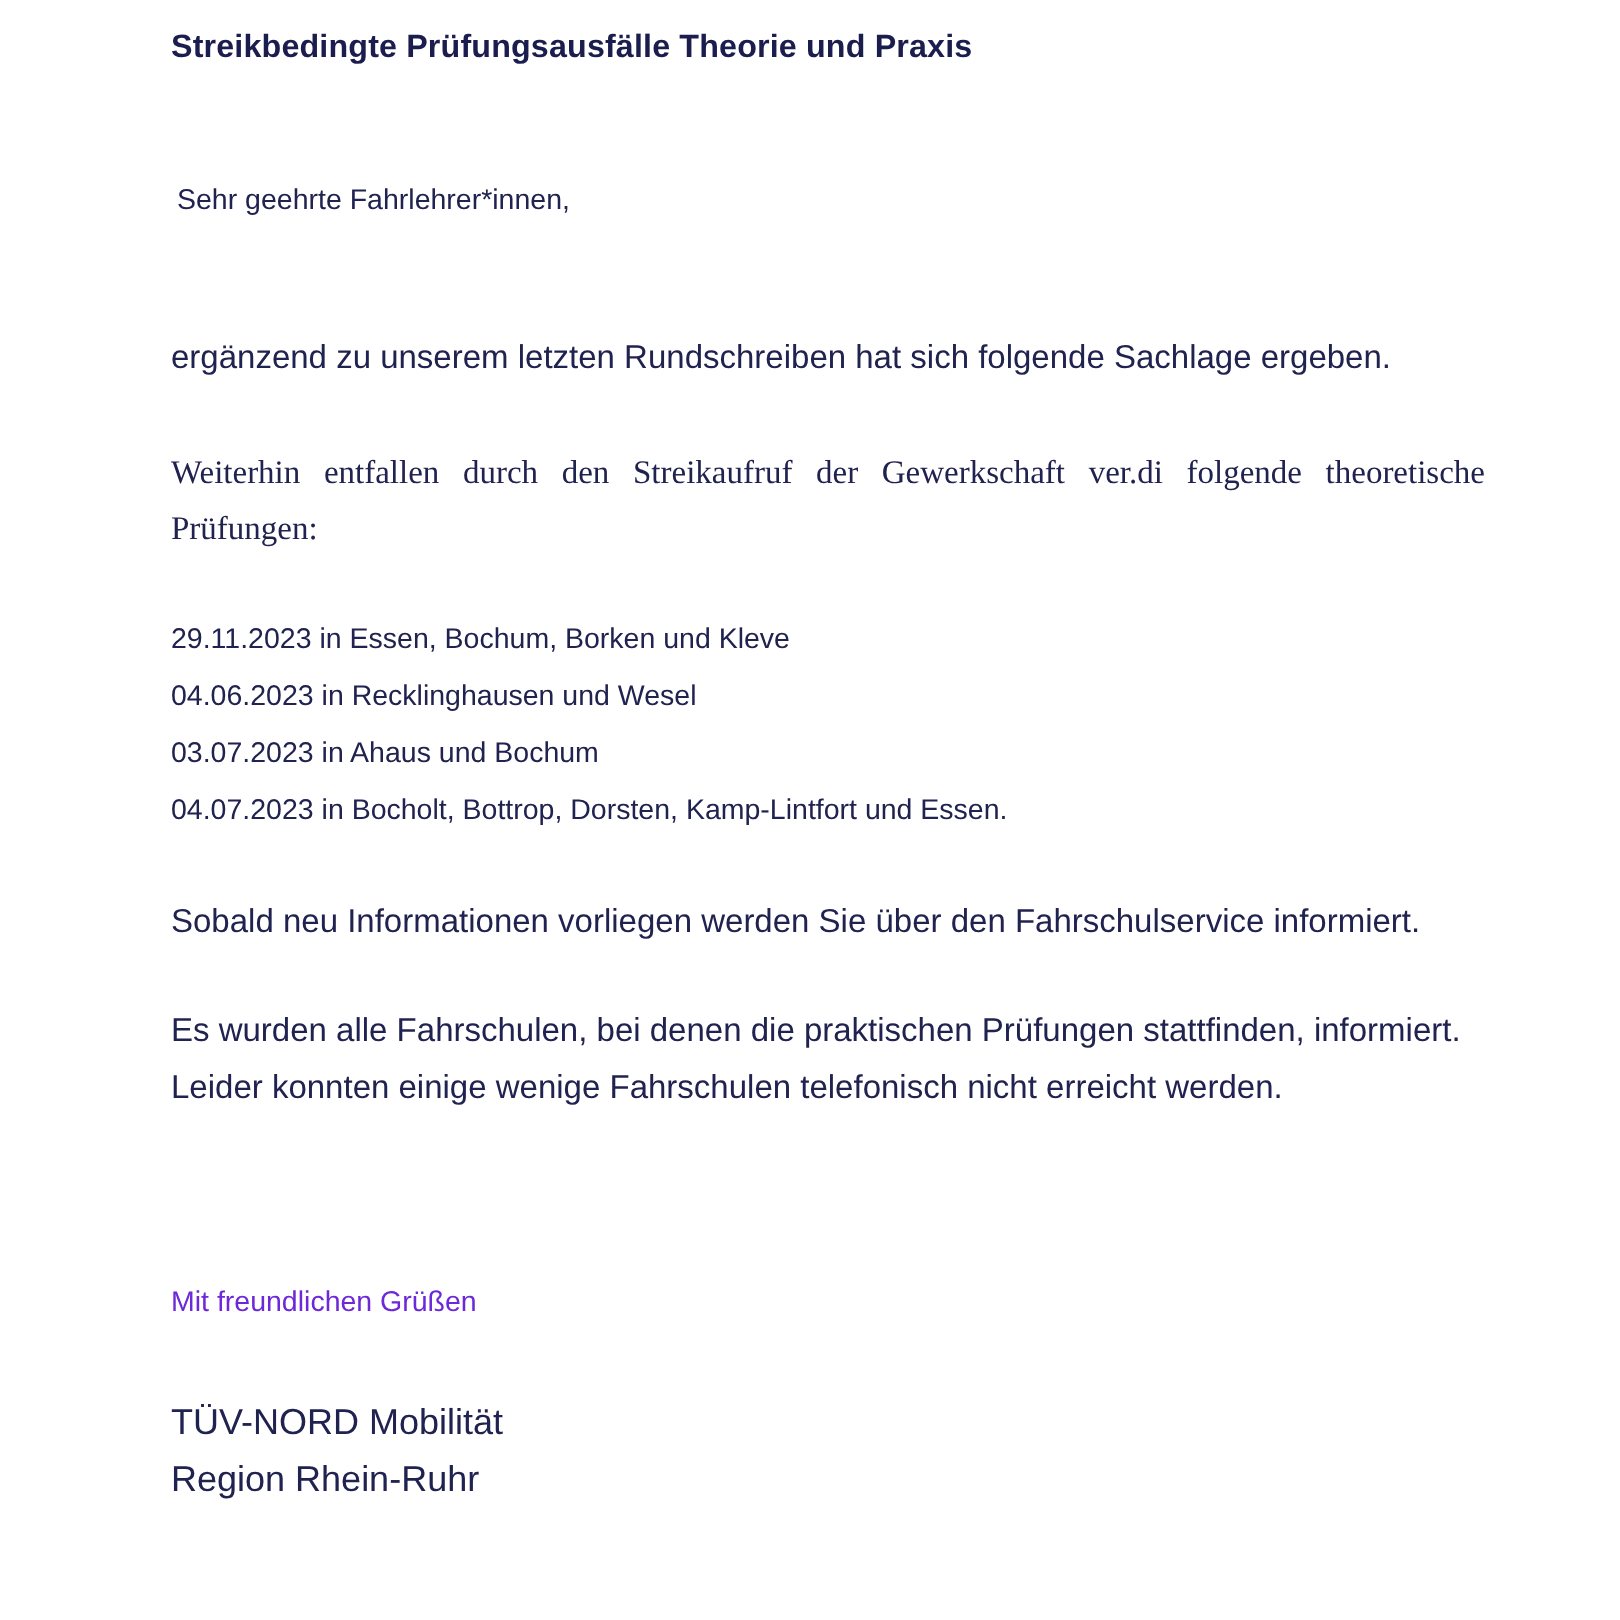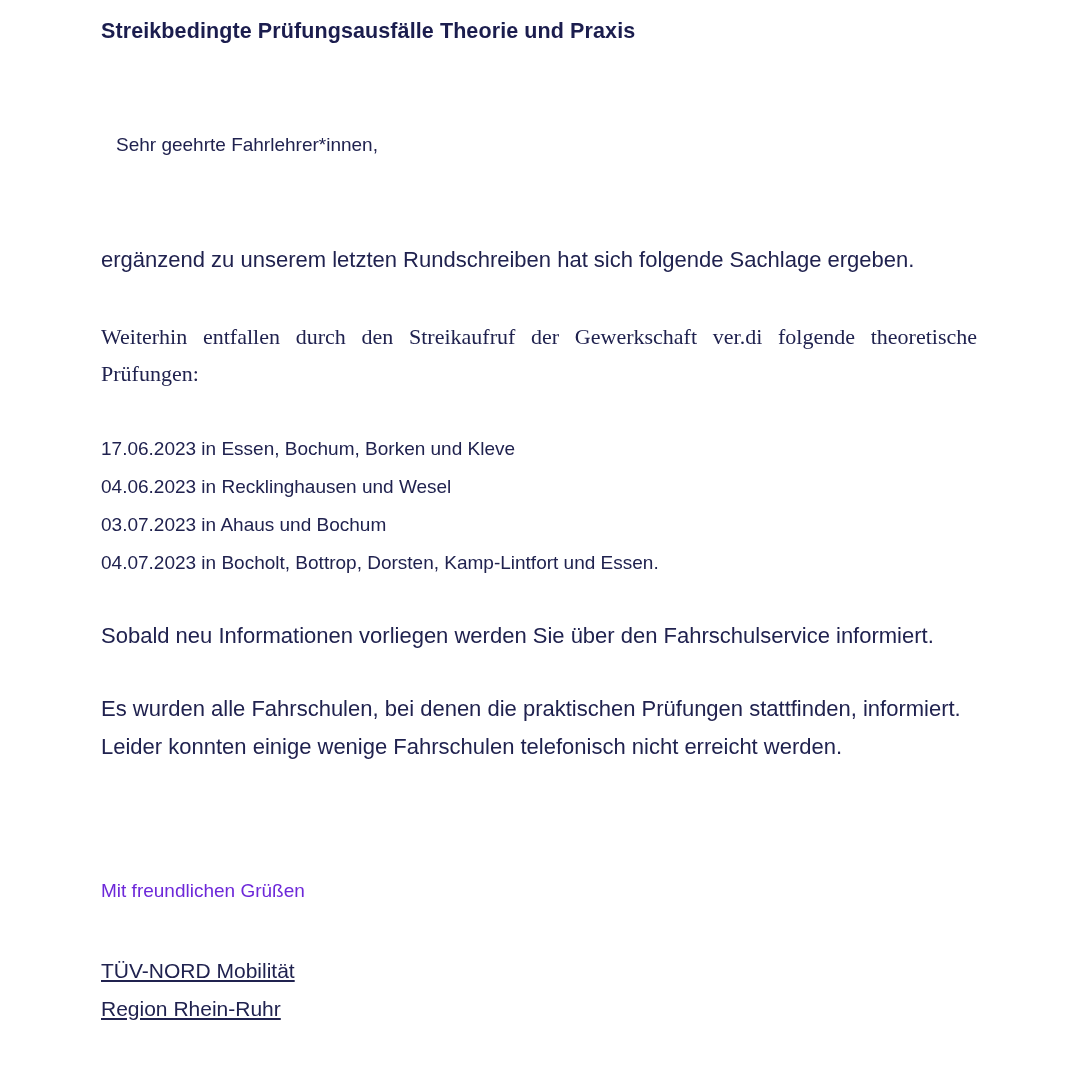--- a/index.html
+++ b/index.html
@@ -20,40 +20,40 @@
   .page {
     position: relative;
     width: 1080px;
     height: 1080px;
     background: #ffffff;
     box-sizing: border-box;
   }
 
   .content {
     position: absolute;
-    left: 101px;
+    left: 114px;
     top: 0;
     width: 876px;
   }
 
   .doc-title {
     font-size: 21.5px;
     font-weight: bold;
     letter-spacing: 0.1px;
     line-height: 28px;
     margin: 0;
     padding-top: 17px;
     color: #1b1d4e;
     white-space: nowrap;
   }
 
   .salutation {
     font-size: 19px;
     line-height: 27px;
-    margin: 15px;
+    margin: 4px;
     padding-top: 71px;
     color: #20224f;
   }
 
   .para {
     font-size: 22px;
     line-height: 37.5px;
     margin: 0;
     color: #20224f;
     text-align: justify;
@@ -86,25 +86,24 @@
 
   .closing {
     font-size: 19px;
     line-height: 27px;
     margin: 0;
     padding-top: 112px;
     color: #6d28d9;
   }
 
   .sign-off {
-    font-size: 21px;
+    font-size: 24px;
     margin: 0;
     padding-top: 48px;
     color: #20224f;
-    text-decoration: underline;
   }
   .sign-off .line {
     display: block;
     line-height: 38px;
     white-space: nowrap;
   }
 </style>
 </head>
 <body>
 
@@ -116,21 +115,21 @@
     <p class="salutation">Sehr geehrte Fahrlehrer*innen,</p>
 
     <p class="para block-1">
       <span class="forced">ergänzend zu unserem letzten Rundschreiben hat sich folgende Sachlage ergeben.</span>
     </p>
 
 
     <p class="para block-3">Weiterhin entfallen durch den Streikaufruf der Gewerkschaft ver.di folgende theoretische Prüfungen:</p>
 
     <ul class="date-list">
-      <li>17.06.2023 in Essen, Bochum, Borken und Kleve</li>
+      <li>29.11.2023 in Essen, Bochum, Borken und Kleve</li>
       <li>04.06.2023 in Recklinghausen und Wesel</li>
       <li>03.07.2023 in Ahaus und Bochum</li>
       <li>04.07.2023 in Bocholt, Bottrop, Dorsten, Kamp-Lintfort und Essen.</li>
     </ul>
 
     <p class="para block-2">Sobald neu Informationen vorliegen werden Sie über den Fahrschulservice informiert.</p>
 
     <p class="para block-4">
       <span class="forced">Es wurden alle Fahrschulen, bei denen die praktischen Prüfungen stattfinden, informiert.</span>
       <span class="forced">Leider konnten einige wenige Fahrschulen telefonisch nicht erreicht werden.</span>

